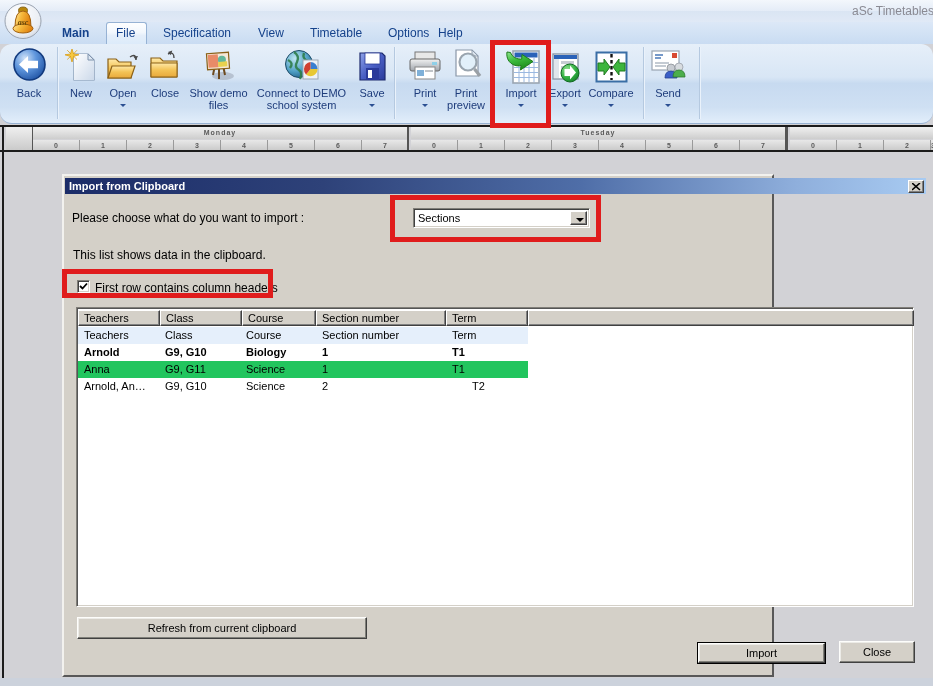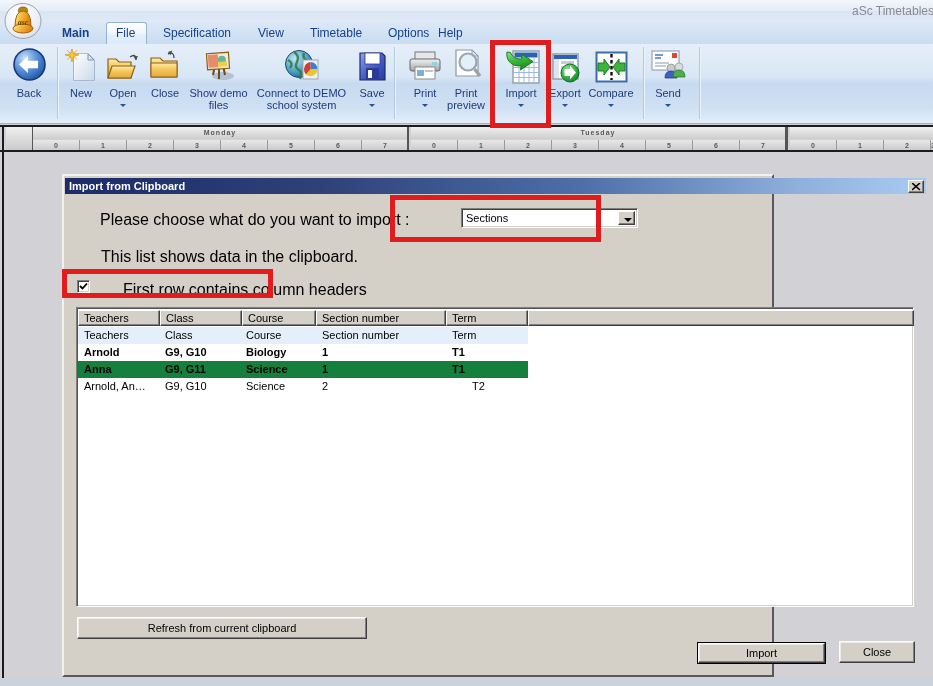--- a/index.html
+++ b/index.html
@@ -12,21 +12,21 @@
 #topband { left:0; top:0; width:933px; height:22px;
   background:linear-gradient(#f3f7fc 0%, #e4ecf7 50%, #dae5f3 51%, #e0e9f6 100%); }
 #apptitle { top:4px; left:852px; color:#8a8a93; font-size:12px; white-space:nowrap; }
 #tabrow { left:0; top:22px; width:933px; height:22px;
   background:linear-gradient(#dce8f7 0%, #c9dcf2 100%); }
 .tab { position:absolute; top:4px; font-size:12px; color:#15428b; white-space:nowrap; }
 #filetab { left:106px; top:0px; width:41px; height:22px; background:linear-gradient(#fdfeff 0%, #f2f7fd 45%, #e4eefa 60%, #dcebfa 100%);
   border:1px solid #96b2d4; border-bottom:none; border-radius:3px 3px 0 0; }
 #toolbar { left:0; top:44px; width:933px; height:80px;
   background:linear-gradient(#e6eff9 0%, #d8e6f5 42%, #c7daf0 50%, #cfe0f3 80%, #e2eefb 100%);
-  border-bottom:1px solid #98b3d4; }
+  border-bottom:1px solid #98b3d4;border-radius:12px; }
 .gsep { position:absolute; top:3px; width:1px; height:72px; background:#b5c9e0; box-shadow:1px 0 0 #eaf2fb; }
 .tlabel { position:absolute; top:43px; font-size:11px; color:#1e3c7b; text-align:center; white-space:nowrap; line-height:12px; }
 .dar { position:absolute; width:0; height:0; border-left:3px solid transparent; border-right:3px solid transparent; border-top:3px solid #2b4f92; }
 .icon { position:absolute; }
 
 
 #ttop { left:0; top:125px; width:933px; height:2px; background:#1c1c1c; }
 #tthead { left:2px; top:127px; width:931px; height:24px; }
 .dayrow { position:absolute; top:0; height:12px; background:linear-gradient(#f0f0f0, #cdcdcd);
   border-right:2px solid #555; }
@@ -41,30 +41,30 @@
 #dlg { left:62px; top:174px; width:712px; height:503px; background:#d4d0c8;
   border-top:2px solid #f2f1ee; border-left:2px solid #f2f1ee;
   border-right:2px solid #585858; border-bottom:2px solid #585858; }
 #dtitle { left:1px; top:2px; width:861px; height:16px;
   background:linear-gradient(90deg, #1b2c68 0%, #2e4279 30%, #4f6ea8 60%, #8fafdc 85%, #a8cbf2 100%);
   color:#fff; font-size:11px; font-weight:bold; line-height:16px; padding-left:4px; }
 #xbtn { left:844px; top:4px; width:16px; height:13px; background:#d4d0c8;
   border-top:1px solid #fff; border-left:1px solid #fff; border-right:1px solid #404040; border-bottom:1px solid #404040;
   box-shadow:inset -1px -1px 0 #808080; }
 #xbtn svg { position:absolute; left:3px; top:2px; }
-.dtext { position:absolute; font-size:16px; color:#000; white-space:nowrap;margin-left:28px; }
+.dtext { position:absolute; font-size:12px; color:#000; white-space:nowrap; }
 
 
 .btn { position:absolute; background:#d4d0c8; border-top:1px solid #fdfdfb; border-left:1px solid #fdfdfb;
   border-right:1px solid #404040; border-bottom:1px solid #404040;
   box-shadow:inset -1px -1px 0 #80807a, inset 1px 1px 0 #ecebe7;
   font-size:11px; color:#000; text-align:center; font-family:"Liberation Sans",sans-serif; }
 #combo { left:349px; top:32px; width:177px; height:20px; background:#fff;
   border-top:1px solid #807e78; border-left:1px solid #807e78; border-right:1px solid #fff; border-bottom:1px solid #fff;
-  box-shadow:inset 1px 1px 0 #404040, inset -1px -1px 0 #d4d0c8;margin-left:48px; }
+  box-shadow:inset 1px 1px 0 #404040, inset -1px -1px 0 #d4d0c8; }
 #combo .txt { position:absolute; left:4px; top:3px; font-size:11px; }
 #combobtn { position:absolute; right:2px; top:2px; width:17px; height:14px; background:#d4d0c8;
   border-top:1px solid #fff; border-left:1px solid #fff; border-right:1px solid #404040; border-bottom:1px solid #404040;
   box-shadow:inset -1px -1px 0 #808080; }
 #combobtn .dar { left:5px; top:6px; border-top-color:#000; border-left-width:4px; border-right-width:4px; border-top-width:4px; }
 
 #chk { left:13px; top:104px; width:13px; height:13px; background:#fff;
   border-top:1px solid #807e78; border-left:1px solid #807e78; border-right:1px solid #fff; border-bottom:1px solid #fff;
   box-shadow:inset 1px 1px 0 #404040, inset -1px -1px 0 #d4d0c8; }
 
@@ -380,21 +380,21 @@
           <span class="lcell" style="left:244px;">Section number</span>
           <span class="lcell" style="left:374px;">Term</span>
       </div>
       <div class="lrow" style="left:1px; top:36px; width:450px;font-weight:bold;">
         <span class="lcell" style="left:6px;">Arnold</span>
           <span class="lcell" style="left:87px;">G9, G10</span>
           <span class="lcell" style="left:168px;">Biology</span>
           <span class="lcell" style="left:244px;">1</span>
           <span class="lcell" style="left:374px;">T1</span>
       </div>
-      <div class="lrow" style="left:1px; top:53px; width:450px; background:#15803d;font-weight:bold;">
+      <div class="lrow" style="left:1px; top:53px; width:450px; background:#22c55e;">
         <span class="lcell" style="left:6px;">Anna</span>
           <span class="lcell" style="left:87px;">G9, G11</span>
           <span class="lcell" style="left:168px;">Science</span>
           <span class="lcell" style="left:244px;">1</span>
           <span class="lcell" style="left:374px;">T1</span>
       </div>
       <div class="lrow" style="left:1px; top:70px; width:450px;">
         <span class="lcell" style="left:6px;">Arnold, An…</span>
           <span class="lcell" style="left:87px;">G9, G10</span>
           <span class="lcell" style="left:168px;">Science</span>

